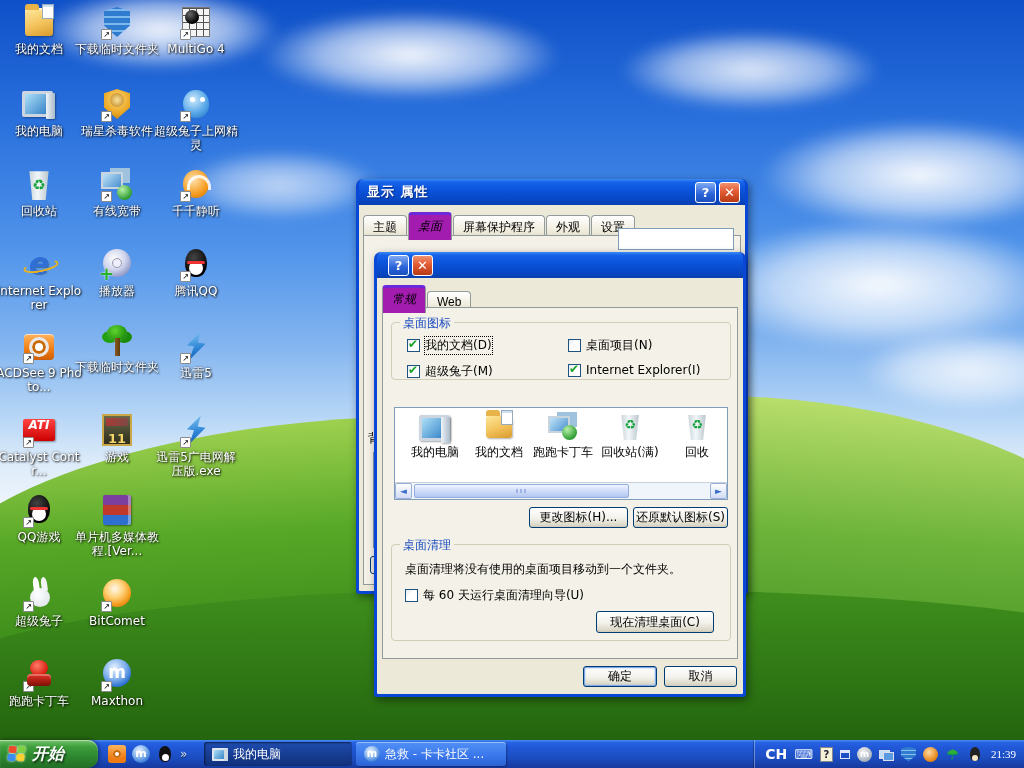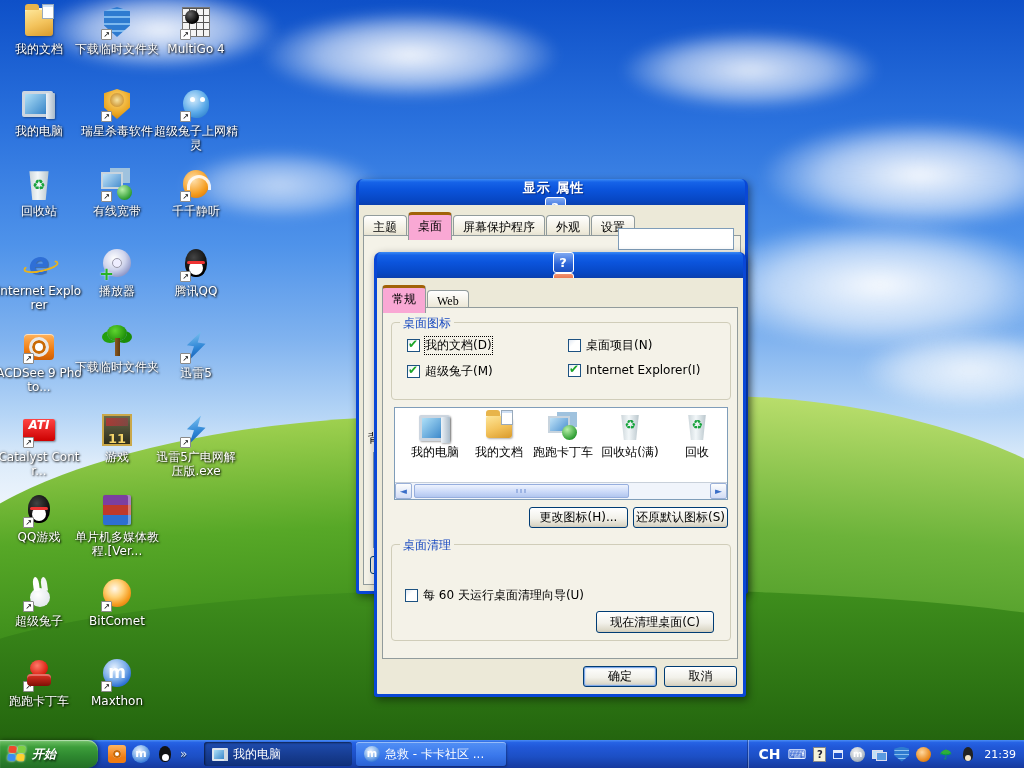--- a/index.html
+++ b/index.html
@@ -146,33 +146,33 @@
     background:linear-gradient(180deg,#e33225,#7e1006); box-shadow:inset 0 2px 0 rgba(255,255,255,.3); }
 
   .i-max { position:absolute; left:4px; top:1px; width:28px; height:28px; border-radius:50%;
     background:radial-gradient(circle at 40% 32%,#e8f2ff,#7fb0ea 45%,#2a6fd4 75%,#174e9e); }
   .glyph-max { position:absolute; inset:0; color:#fff; font-weight:bold; font-size:17px; line-height:28px; text-align:center; }
 
   
   .xp-dialog { position:absolute; background:#0947d6; border-radius:7px 7px 3px 3px;
     padding:0 3px 3px 3px; box-shadow:2px 3px 8px rgba(0,0,0,.45); }
   .titlebar { height:26px; display:flex; align-items:center; border-radius:5px 5px 0 0; padding:0 5px 0 8px;
-    background:linear-gradient(180deg,#3b8bf5 0%,#1663e8 12%,#0b54dc 40%,#0747c4 80%,#0a3fae 100%);flex-direction:column; }
+    background:linear-gradient(180deg,#3b8bf5 0%,#1663e8 12%,#0b54dc 40%,#0747c4 80%,#0a3fae 100%); }
   .titlebar .ttl { flex:1; color:#fff; font-weight:bold; font-size:13px; text-shadow:1px 1px 1px #0a2a7a; letter-spacing:1px; }
   .tbtn { width:21px; height:21px; margin-left:3px; border-radius:3px; border:1px solid #fff;
     color:#fff; font-weight:bold; font-size:13px; line-height:19px; text-align:center; cursor:pointer; }
   .tbtn.help { background:linear-gradient(180deg,#7fa9f2,#2a63d8 60%,#1b4fbe); }
   .tbtn.close { background:linear-gradient(180deg,#f0926f,#e25b33 45%,#b63a16); }
   .dlg-body { position:relative; background:#ece9d8; height:calc(100% - 26px); border-radius:0 0 1px 1px; }
 
   .tabs { position:absolute; display:flex; align-items:flex-end; }
   .tab { position:relative; padding:3px 9px 3px 9px; margin-right:1px; font-size:12px;
     background:linear-gradient(180deg,#ffffff,#eeeada 70%,#dcd8c8); border:1px solid #919b9c; border-bottom:none;
     border-radius:4px 4px 0 0; cursor:pointer; z-index:1; }
-  .tab.sel { background:#f9a8d4; border-top:3px solid #a16207; padding-bottom:5px; margin-bottom:-1px; z-index:3; }
+  .tab.sel { background:#a21caf; border-top:3px solid #6d28d9; padding-bottom:5px; margin-bottom:-1px; z-index:3;font-style:italic; }
   .tabpanel { position:absolute; background:#f4f2e8; border:1px solid #919b9c; z-index:2; }
 
   .groupbox { position:absolute; border:1px solid #d0cdb9; border-radius:4px; }
   .grouplab { position:absolute; top:-8px; left:8px; padding:0 3px; background:#f4f2e8; color:#1a4bc0; font-size:12px; }
 
   .cb { position:absolute; display:flex; align-items:center; cursor:pointer; }
   .cbbox { width:13px; height:13px; background:linear-gradient(135deg,#e0e8f2,#fff 40%); border:1px solid #1d5281;
     margin-right:5px; position:relative; flex:none; }
   .cbbox .tick { position:absolute; left:0px; top:-3px; color:#1ca428; font-size:12px; font-weight:bold; }
   .cblbl { font-size:12px; color:#000; }
@@ -199,21 +199,21 @@
   .hthumb::after { content:""; position:absolute; left:50%; top:4px; bottom:4px; width:10px; transform:translateX(-50%);
     background:repeating-linear-gradient(90deg,#9db4e4 0 2px,transparent 2px 4px); }
 
   
   #taskbar { position:absolute; left:0; bottom:0; width:1024px; height:28px;
     background:linear-gradient(180deg,#4a8cf5 0%,#2663e4 9%,#2158d8 25%,#1c4fc4 60%,#16399e 100%); z-index:50; }
   #startbtn { position:absolute; left:0; top:0; width:98px; height:28px; border-radius:0 10px 10px 0;
     background:linear-gradient(180deg,#74c36a 0%,#3d9e3b 25%,#2f8a30 55%,#236f26 100%);
     box-shadow:1px 0 4px rgba(0,0,0,.5), inset 0 1px 1px rgba(255,255,255,.5); cursor:pointer;
     display:flex; align-items:center; padding-left:8px; }
-  #startbtn .stxt { color:#fff; font-weight:bold; font-style:italic; font-size:12px; margin-left:6px;
+  #startbtn .stxt { color:#fff; font-weight:bold; font-style:italic; font-size:16px; margin-left:6px;
     text-shadow:1px 2px 2px rgba(0,0,0,.6); }
   .winflag { width:18px; height:16px; transform:skewX(-8deg); display:grid; grid-template-columns:8px 8px;
     grid-template-rows:7px 7px; gap:1px; filter:drop-shadow(0 0 1px rgba(255,255,255,.9)); }
   .winflag i { border-radius:1px 3px 1px 3px; }
   .wf1{background:#ee4a2c;} .wf2{background:#7ed044;} .wf3{background:#3a8ef0;} .wf4{background:#ffd12e;}
 
   .quick { position:absolute; left:104px; top:0; height:28px; display:flex; align-items:center; gap:6px; padding:0 4px; }
   .qicon { width:18px; height:18px; position:relative; cursor:pointer; }
   .qi-cam { border-radius:3px; background:linear-gradient(180deg,#ffb45e,#ef7c12 70%); }
   .qi-cam::before { content:""; position:absolute; left:50%; top:50%; transform:translate(-50%,-50%);
@@ -249,21 +249,21 @@
   .ti-max { border-radius:50%; background:radial-gradient(circle at 40% 32%,#f2f2f2,#b9c2cc 55%,#7a8894); }
   .ti-max span { position:absolute; inset:0; color:#fff; font-weight:bold; font-size:9px; line-height:15px; text-align:center; }
   .ti-net::before { content:""; position:absolute; left:0; top:3px; width:9px; height:7px; background:#bfe0f7; border:1px solid #dde; }
   .ti-net::after { content:""; position:absolute; right:0; bottom:1px; width:9px; height:7px; background:#5a9ae0; border:1px solid #dde; }
   .ti-shield { background:repeating-linear-gradient(0deg,#2e7bd0 0 3px,#8cc0ef 3px 4px);
     clip-path:polygon(50% 0,100% 15%,100% 60%,50% 100%,0 60%,0 15%); }
   .ti-spk { border-radius:50%; background:radial-gradient(circle at 40% 35%,#ffd9a0,#e8871a 65%,#a85a08); }
   .ti-umb { color:#2fae3a; font-size:14px; line-height:15px; text-align:center; text-shadow:0 1px 1px #0a3; }
   .ti-pet::before { content:""; position:absolute; left:3px; top:0; width:10px; height:14px; border-radius:50% 50% 40% 40%; background:#222; }
   .ti-pet::after { content:""; position:absolute; left:5px; bottom:1px; width:6px; height:6px; border-radius:50%; background:#f5e6c8; }
-  .clock { color:#fff; font-size:11px; margin-left:2px; }
+  .clock { color:#fff; font-size:11px; margin-left:2px;font-family:Liberation Serif, serif; }
 
   
   .pp-white { position:absolute; background:#fff; border:1px solid #7f9db9; }
   .pp-strip { position:absolute; background:linear-gradient(180deg,#fbfaf4,#e8e4d4); border:1px solid #c7c3ae; border-bottom:none; border-radius:8px 8px 0 0; }
   .pp-char { position:absolute; font-size:12px; color:#000; overflow:hidden; }
   .pp-line { position:absolute; background:#7f9db9; }
 </style>
 </head>
 <body>
 
@@ -475,25 +475,25 @@
   </div>
 
   <div class="xp-dialog" style="left:374px;top:252px;width:372px;height:445px;z-index:20;">
     <div class="titlebar">
       <div class="tbtn help">?</div>
       <div class="tbtn close">✕</div>
     </div>
     <div class="dlg-body">
       <div class="tabs" style="left:5px;top:7px;">
         <div class="tab sel">常规</div>
-        <div class="tab" style="font-family:Liberation Serif, serif;">Web</div>
+        <div class="tab" style="font-family:Liberation Sans, sans-serif;">Web</div>
       </div>
       <div class="tabpanel" style="left:5px;top:29px;width:356px;height:352px;">
 
-        <div class="groupbox" style="left:8px;top:14px;width:340px;height:78px;">
+        <div class="groupbox" style="left:8px;top:14px;width:340px;height:58px;">
           <span class="grouplab">桌面图标</span>
           <div class="cb" style="left:15px;top:14px;">
             <span class="cbbox">
                 <span class="tick">✔</span>
               </span>
             <span class="cblbl focus">我的文档(D)</span>
           </div>
           <div class="cb" style="left:176px;top:14px;">
             <span class="cbbox"></span>
             <span class="cblbl">桌面项目(N)</span>
@@ -551,20 +551,21 @@
               </div>
             <div class="harr">►</div>
           </div>
         </div>
 
         <div class="xpbtn" style="left:146px;top:199px;width:99px;height:21px;">更改图标(H)...</div>
         <div class="xpbtn" style="left:250px;top:199px;width:95px;height:21px;">还原默认图标(S)</div>
 
         <div class="groupbox" style="left:8px;top:236px;width:340px;height:97px;">
           <span class="grouplab">桌面清理</span>
+          <div style="position:absolute;left:13px;top:16px;font-size:12px;color:#000;">桌面清理将没有使用的桌面项目移动到一个文件夹。</div>
           <div class="cb" style="left:13px;top:42px;">
             <span class="cbbox"></span>
             <span class="cblbl">每 60 天运行桌面清理向导(U)</span>
           </div>
           <div class="xpbtn" style="left:204px;top:66px;width:118px;height:22px;">现在清理桌面(C)</div>
         </div>
       </div>
 
       <div class="xpbtn default" style="left:206px;top:388px;width:74px;height:21px;">确定</div>
       <div class="xpbtn" style="left:287px;top:388px;width:73px;height:21px;">取消</div>

